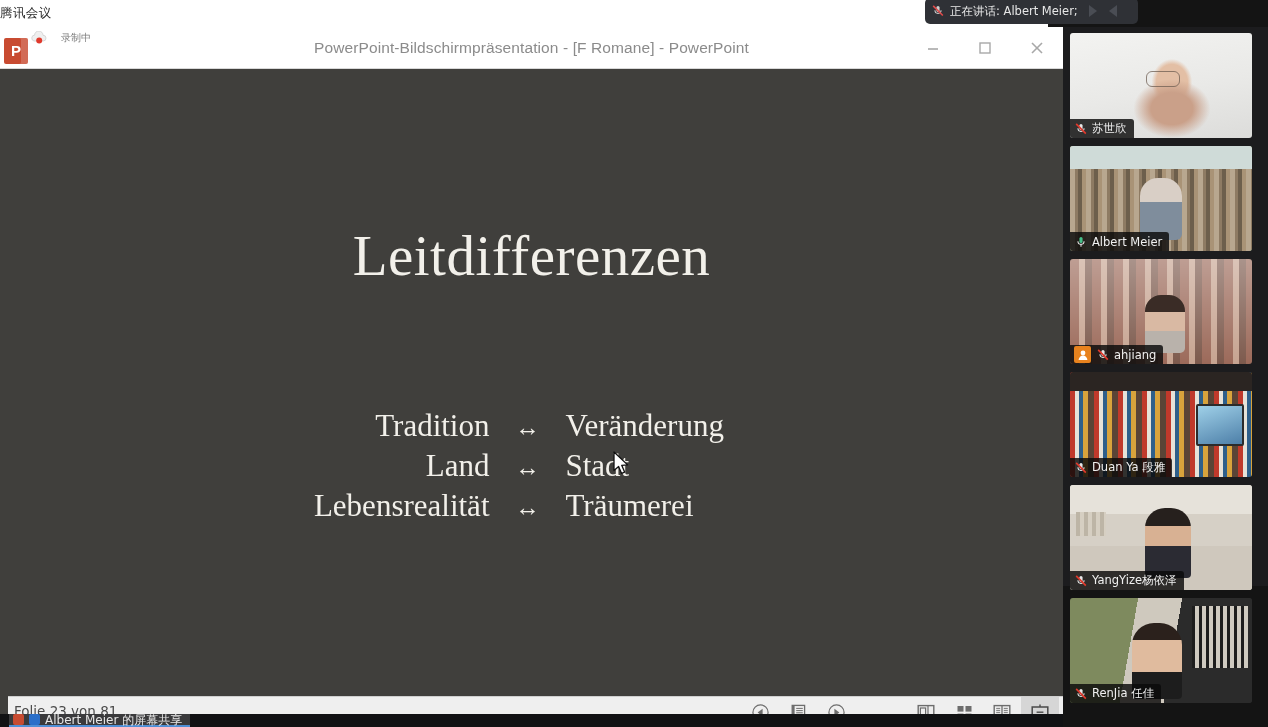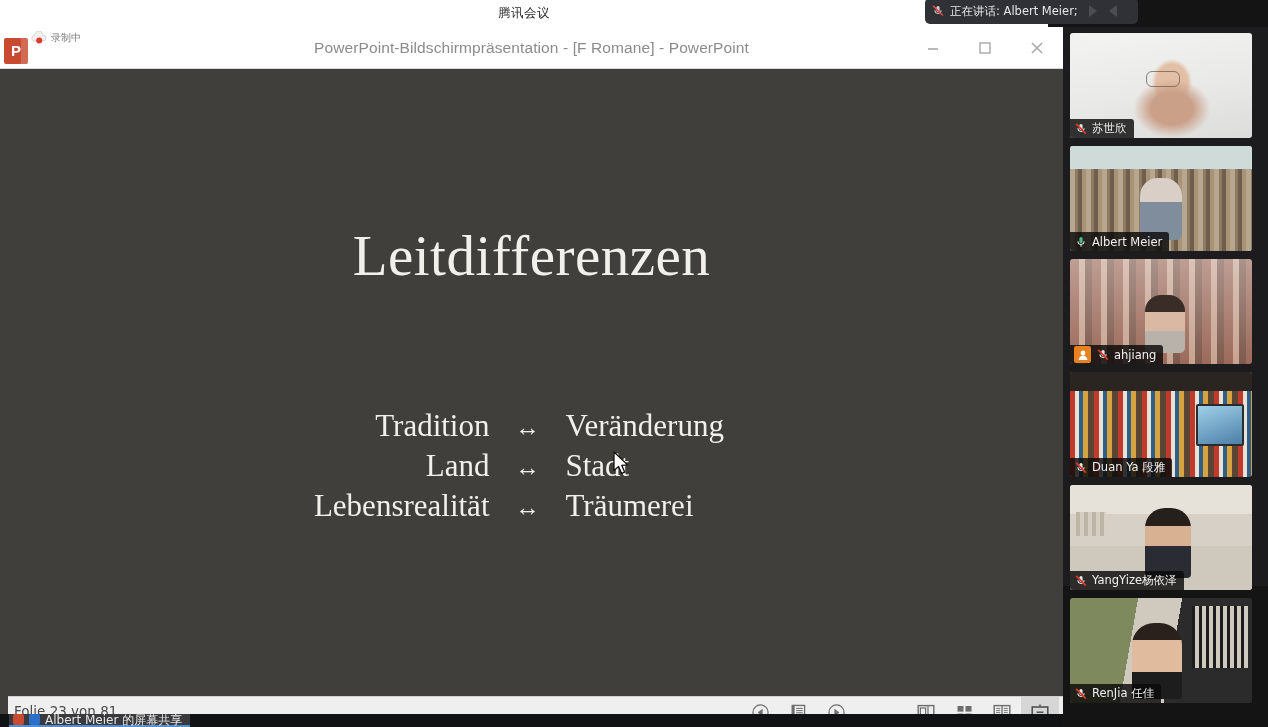--- a/index.html
+++ b/index.html
@@ -10,21 +10,21 @@
     font-family: "Liberation Sans", sans-serif;
   }
 
   
   #root { position: relative; width: 1268px; height: 727px; background: #141414; }
 
   
   #meeting-topbar {
     position: absolute; left: 0; top: 0; width: 1048px; height: 27px;
     background: #ffffff;
-    display: flex; align-items: center; justify-content: center;
+    display: flex; align-items: center; justify-content: flex-start;
   }
   #meeting-title {
     font-size: 12.5px; color: #2c2c2c; letter-spacing: .4px;
     font-family: "DejaVu Sans", sans-serif;
   }
   #win-controls {
     position: absolute; right: 0; top: 0; height: 27px;
     display: flex; align-items: center;
   }
   .wc-btn {
@@ -59,21 +59,21 @@
   }
   #ppt-icon-wrap {
     position: absolute; left: 4px; top: 4px; display: flex; align-items: flex-end; gap: 3px;
   }
   #ppt-icon {
     width: 24px; height: 26px; background: #c84b31; border-radius: 2px;
     color: #fff; font-size: 15px; font-weight: bold; line-height: 26px; text-align: center;
     font-family: "Liberation Sans", sans-serif;
     box-shadow: inset -7px 0 0 rgba(255,255,255,.18);
   }
-  #rec-badge { display: flex; align-items: center; gap: 2px; margin-bottom: 19px; }
+  #rec-badge { display: flex; align-items: center; gap: 12px; margin-bottom: 19px; }
   #rec-dot-wrap { position: relative; width: 18px; height: 14px; }
   #rec-text { font-size: 10px; color: #7d7d7d; font-family: "DejaVu Sans", sans-serif; }
   #ppt-title {
     width: 100%; text-align: center; font-size: 15.5px; color: #8b8b8b;
     font-family: Liberation Sans, sans-serif; letter-spacing: .1px;
   }
   #ppt-wincontrols { position: absolute; right: 0; top: 0; height: 42px; display: flex; }
   .ppt-wc {
     width: 52px; height: 42px; display: flex; align-items: center; justify-content: center;
     color: #9a9a9a;

